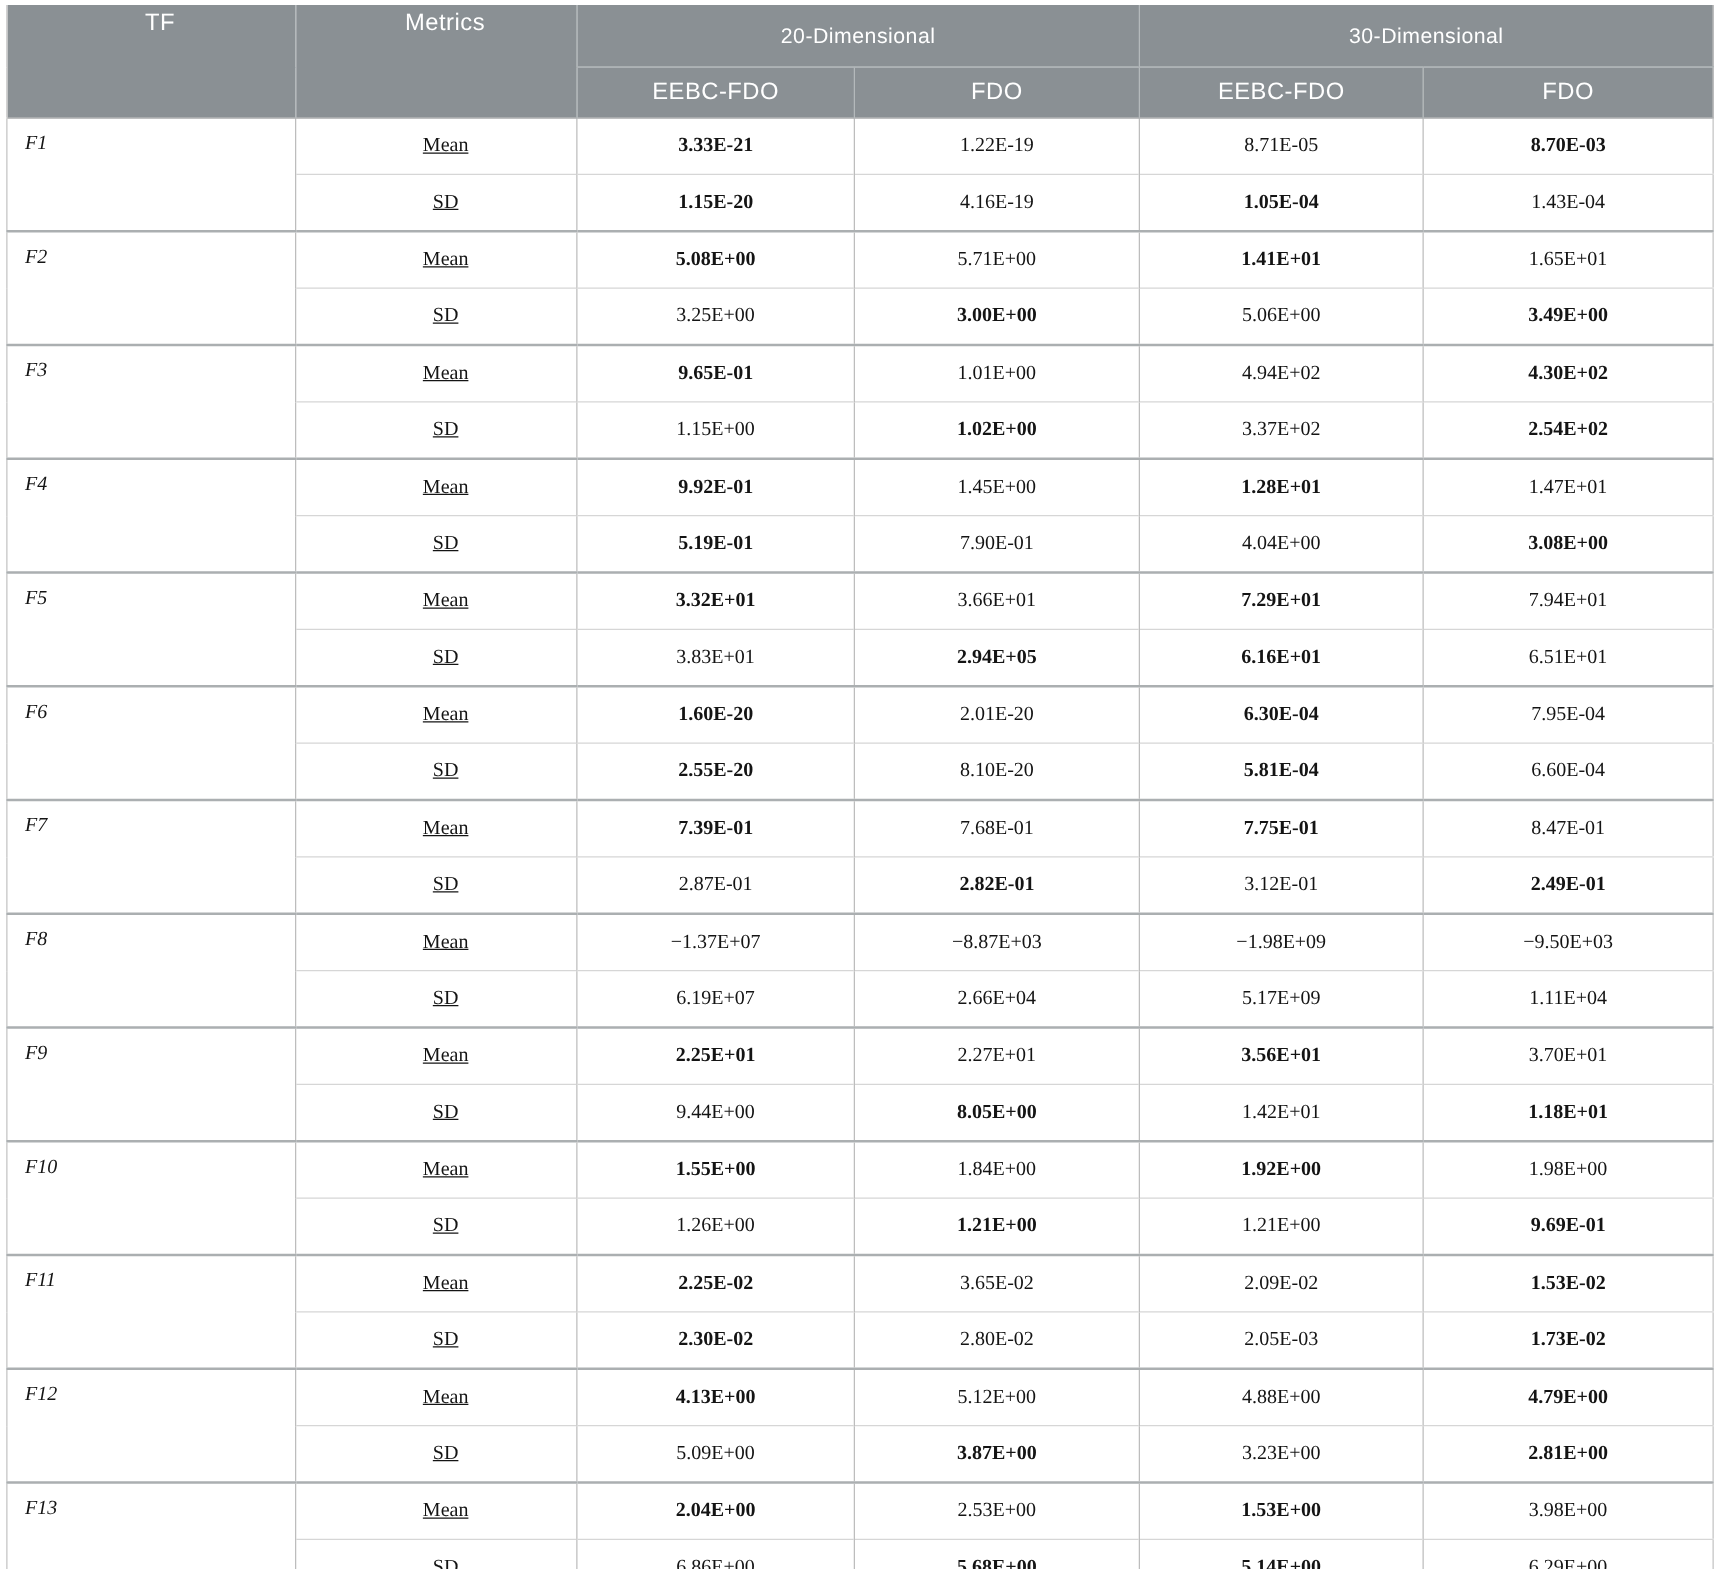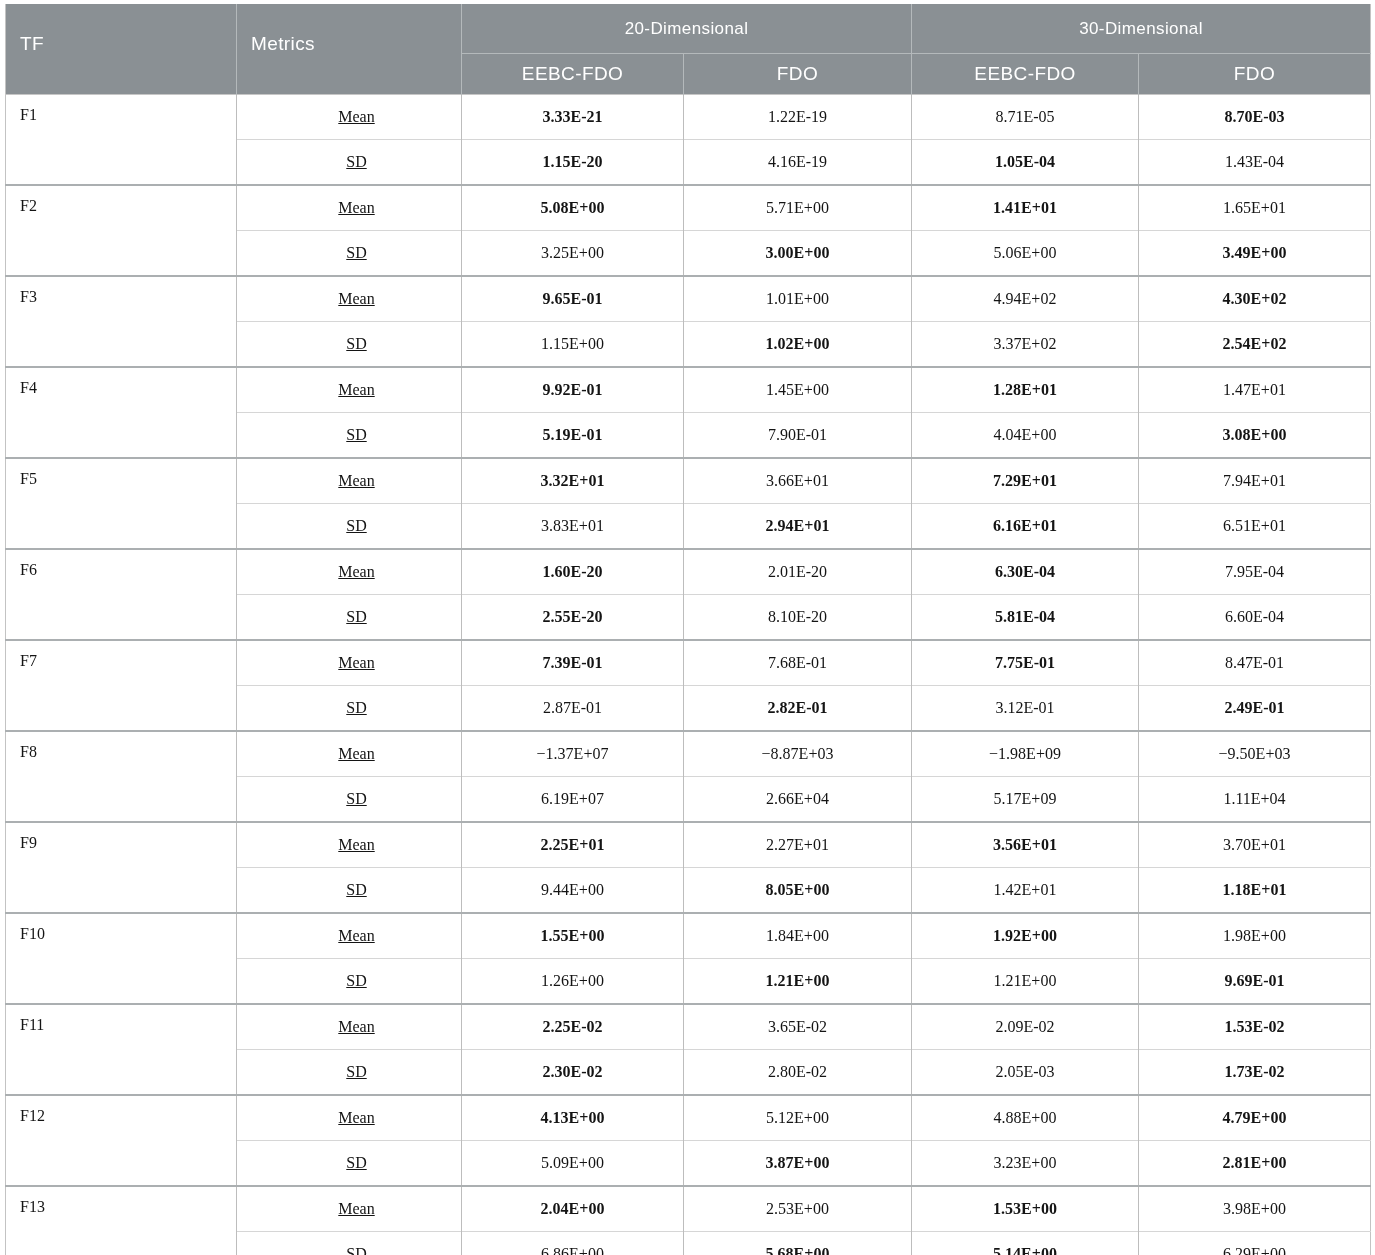--- a/index.html
+++ b/index.html
@@ -13,35 +13,36 @@
     border-left:1px solid #c3c3c3; border-right:1px solid #c3c3c3;
     border-bottom:2px solid #9aa0a2;
   }
   
   thead th {
     background:#8a9094; color:#ffffff;
     font-family:"Liberation Sans", sans-serif;
     font-weight:400; letter-spacing:0.4px;
   }
   th.th-tf, th.th-metrics {
-    text-align:left; vertical-align:top;
-    padding:29px 0 0 14px; font-size:19px;
+    text-align:center; vertical-align:top;
+    padding:4px 0 0 14px; font-size:19px;
   }
   th.th-group { font-size:17px; height:47px; text-align:center; }
   th.th-sub   { font-size:19px; height:38px; 
                 border-top:1px solid #b4b9bb; }
   th.hsep { border-left:1px solid #b4b9bb; }
   
   tbody td {
     height:42px; font-size:16px; color:#141414;
     border-left:1px solid #bdbdbd;
   }
   td.tf-cell {
     vertical-align:top; padding:11px 0 0 14px;
     border-left:none;
+    font-style:italic;
   }
   td.metric-cell { text-align:center; padding-left:16px;text-decoration:underline; }
   td.value-cell  { text-align:center; }
   td.value-cell.bold { font-weight:bold; }
   tbody tr.mean-row td { border-top:2px solid #abafb1; }
   tbody tr:first-child td { border-top:1px solid #c6c6c6; }
   tbody tr.sd-row td { border-top:1px solid #d6d6d6; }
 </style>
 </head>
 <body>
@@ -135,21 +136,21 @@
           <td rowspan="2" class="tf-cell">F5</td>
           <td class="metric-cell">Mean</td>
           <td class="value-cell bold">3.32E+01</td>
           <td class="value-cell">3.66E+01</td>
           <td class="value-cell bold">7.29E+01</td>
           <td class="value-cell">7.94E+01</td>
         </tr>
         <tr class="sd-row">
           <td class="metric-cell">SD</td>
           <td class="value-cell">3.83E+01</td>
-          <td class="value-cell bold">2.94E+01</td>
+          <td class="value-cell bold">2.94E+05</td>
           <td class="value-cell bold">6.16E+01</td>
           <td class="value-cell">6.51E+01</td>
         </tr>
         <tr class="mean-row">
           <td rowspan="2" class="tf-cell">F6</td>
           <td class="metric-cell">Mean</td>
           <td class="value-cell bold">1.60E-20</td>
           <td class="value-cell">2.01E-20</td>
           <td class="value-cell bold">6.30E-04</td>
           <td class="value-cell">7.95E-04</td>

